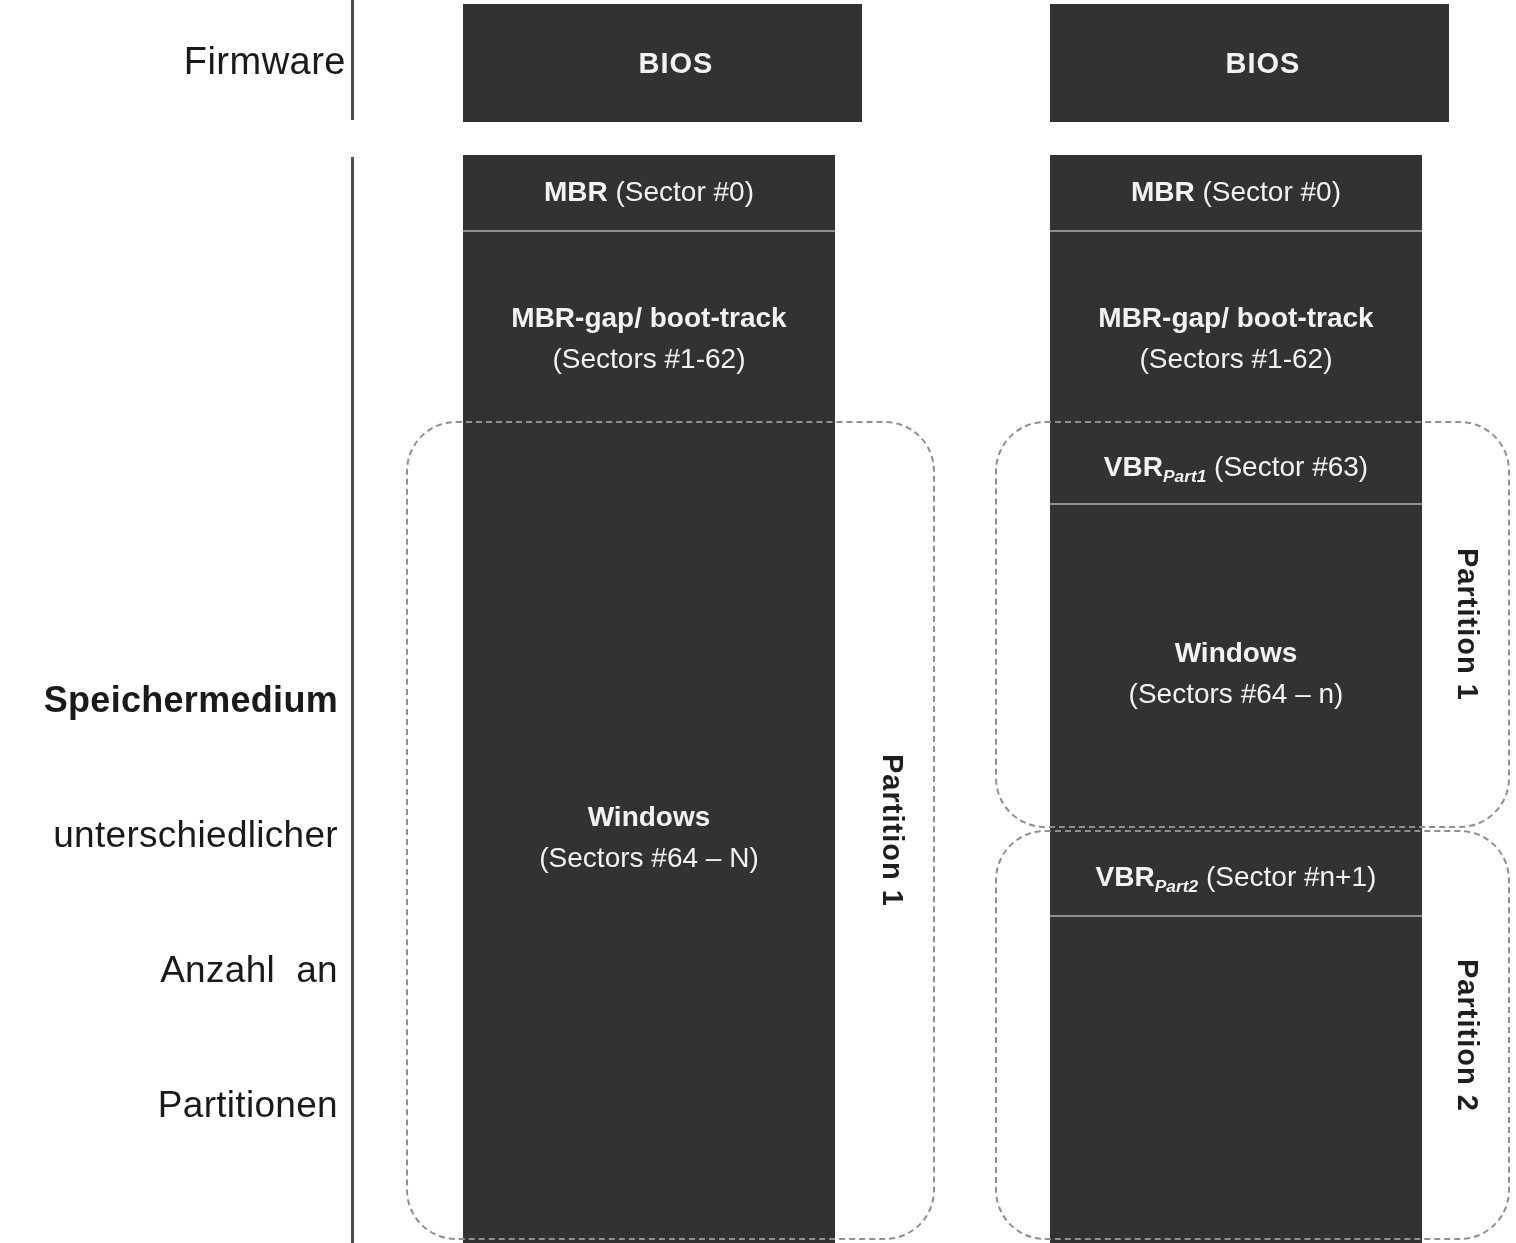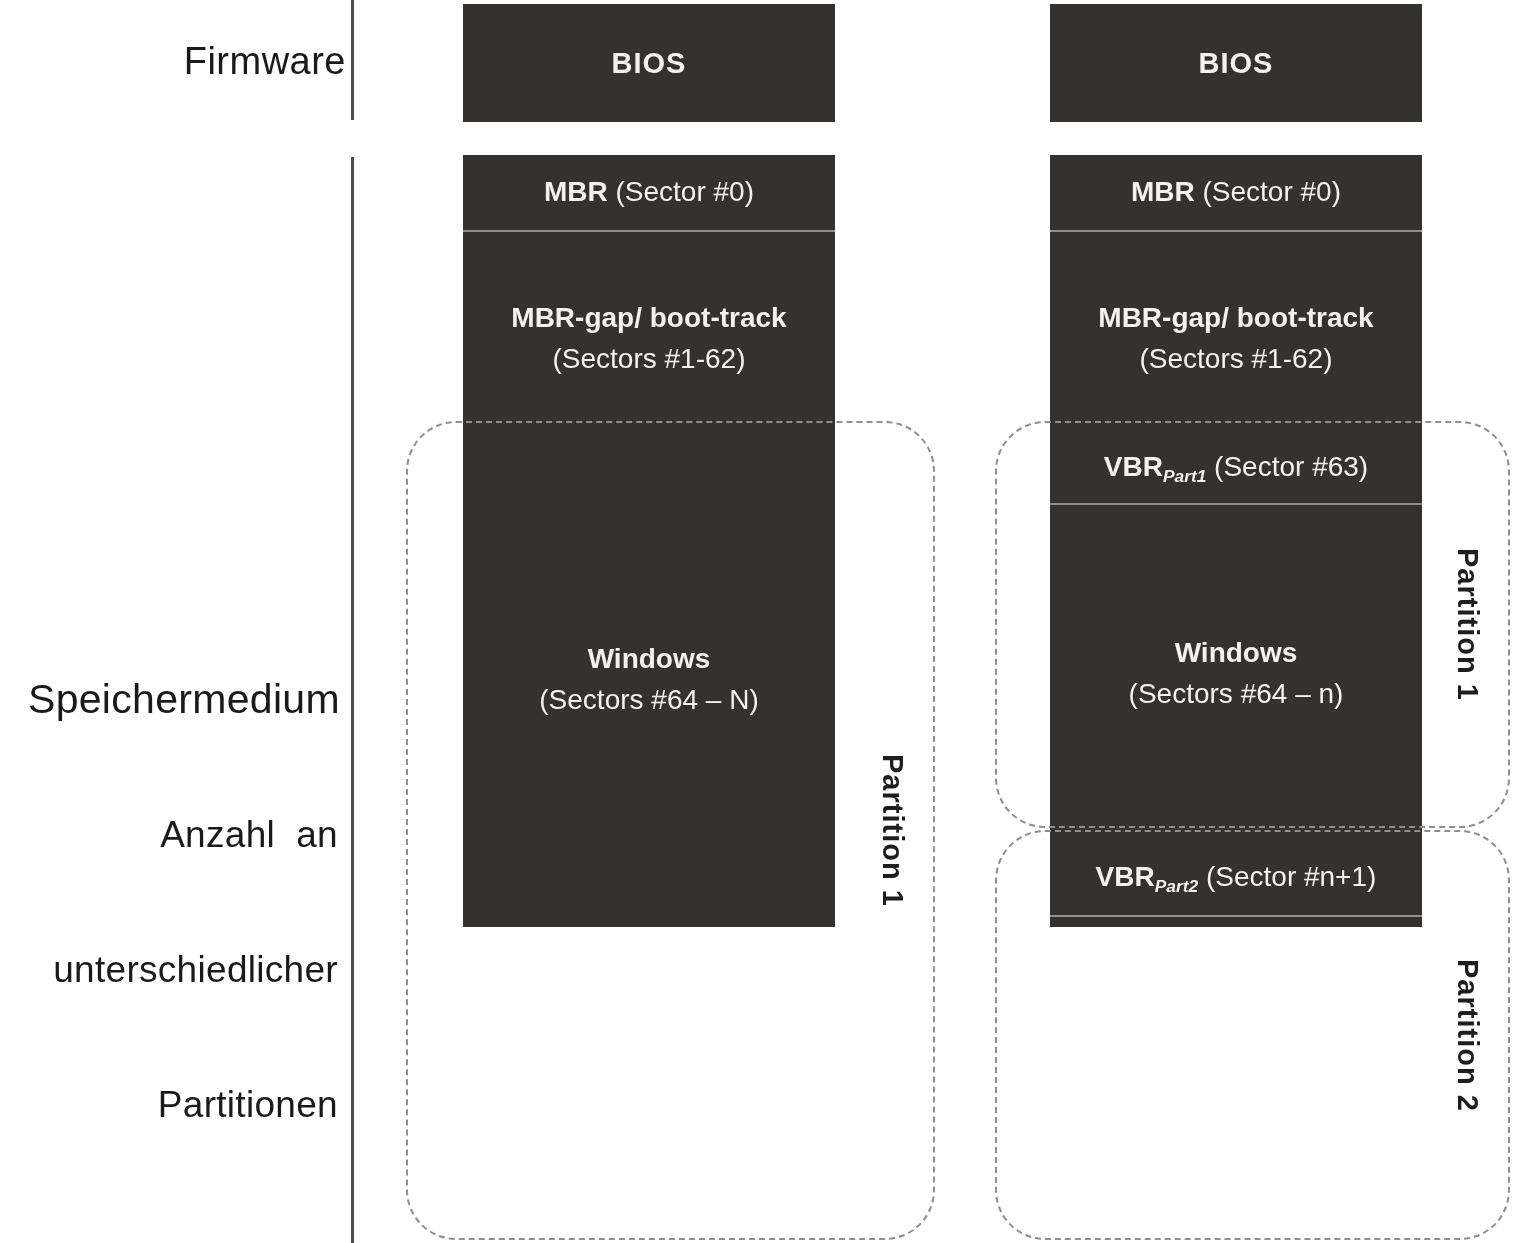--- a/index.html
+++ b/index.html
@@ -13,30 +13,30 @@
     display:flex;align-items:center;justify-content:flex-end;
     font-size:38px;font-weight:500;letter-spacing:.5px;
   }
   .divider{position:absolute;left:351px;width:3px;background:#4d4d4d;}
   .divider.seg1{top:0;height:120px;}
   .divider.seg2{top:157px;height:1086px;}
   .storage{
     position:absolute;left:0;top:587px;width:338px;text-align:right;
     font-size:37px;line-height:45px;white-space:pre-wrap;letter-spacing:.3px;
   }
-  .storage .sl-bold{font-weight:400;font-size:41px;padding-left:28px;}
+  .storage .sl-bold{font-weight:700;font-size:36px;padding-left:28px;}
   
   .bios{
     position:absolute;top:4px;width:372px;height:118px;background:#333231;
     color:#f4f2ef;display:flex;align-items:center;justify-content:center;
-    font-weight:700;font-size:29px;letter-spacing:1px;
+    font-weight:700;font-size:29px;letter-spacing:1px;padding-left:27px;
   }
   .bios.left{left:463px;} .bios.right{left:1050px;}
   .stack{
-    position:absolute;top:155px;width:372px;height:772px;background:#333231;
+    position:absolute;top:155px;width:372px;height:1088px;background:#333231;
     color:#f4f2ef;display:flex;flex-direction:column;z-index:1;
   }
   .stack.left{left:463px;} .stack.right{left:1050px;}
   .row{
     box-sizing:border-box;display:flex;align-items:center;justify-content:center;
     text-align:center;font-size:28px;flex:0 0 auto;line-height:1.45;
   }
   .row .txt{width:100%;}
   .b{font-weight:700;}
   .sep{border-bottom:2px solid #8f8f8f;}
@@ -62,22 +62,22 @@
 <body>
 
 <div class="page">
 
   <div class="fw-label">Firmware</div>
   <div class="divider seg1"></div>
   <div class="divider seg2"></div>
 
   <div class="storage">
     <div class="sl-bold">Speichermedium</div>
+    <div>unterschiedlicher</div>
     <div>Anzahl  an</div>
-    <div>unterschiedlicher</div>
     <div>Partitionen</div>
   </div>
 
   <div class="bios left">
     <span>BIOS</span>
   </div>
 
   <div class="stack left">
     <div class="row h-mbr sep">
       <div class="txt"><span class="b">MBR</span><span> (Sector #0)</span></div>

